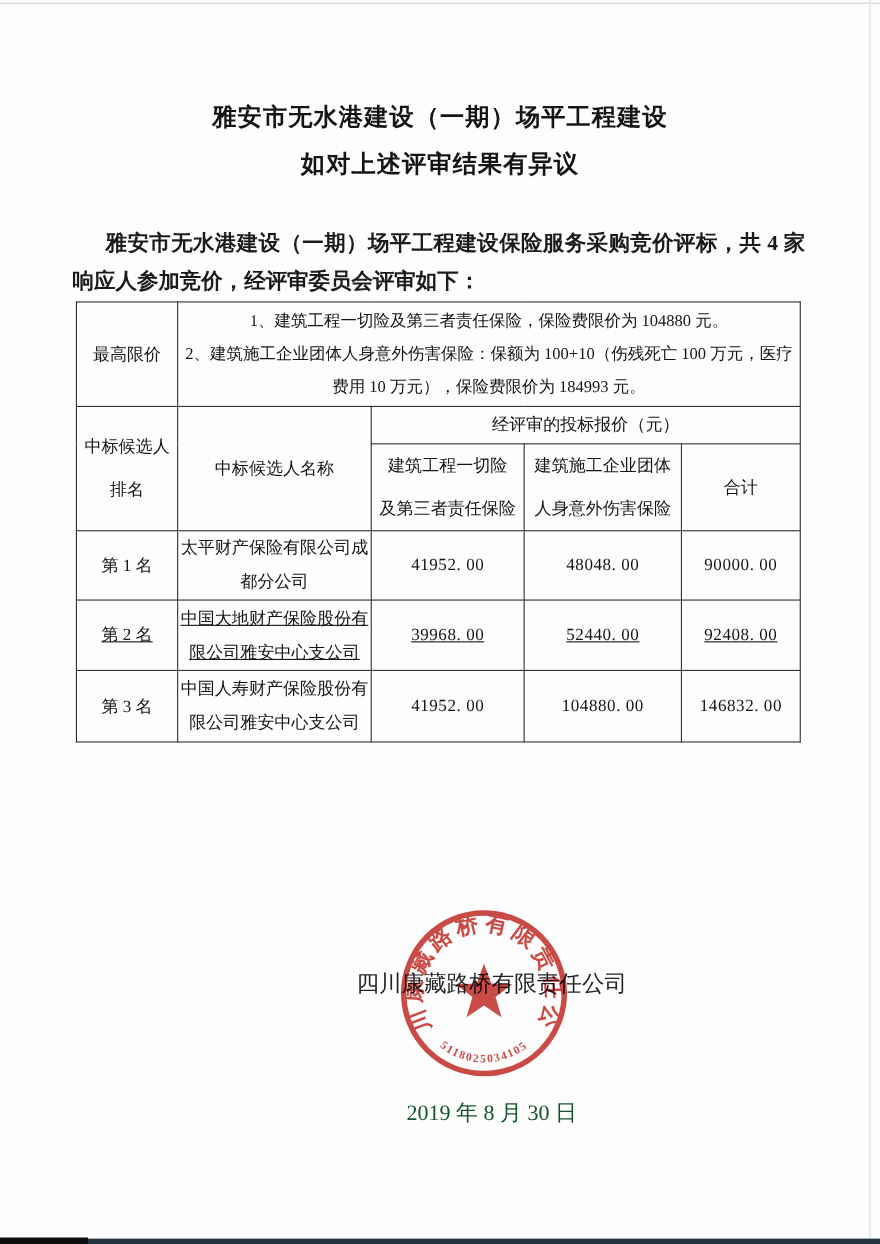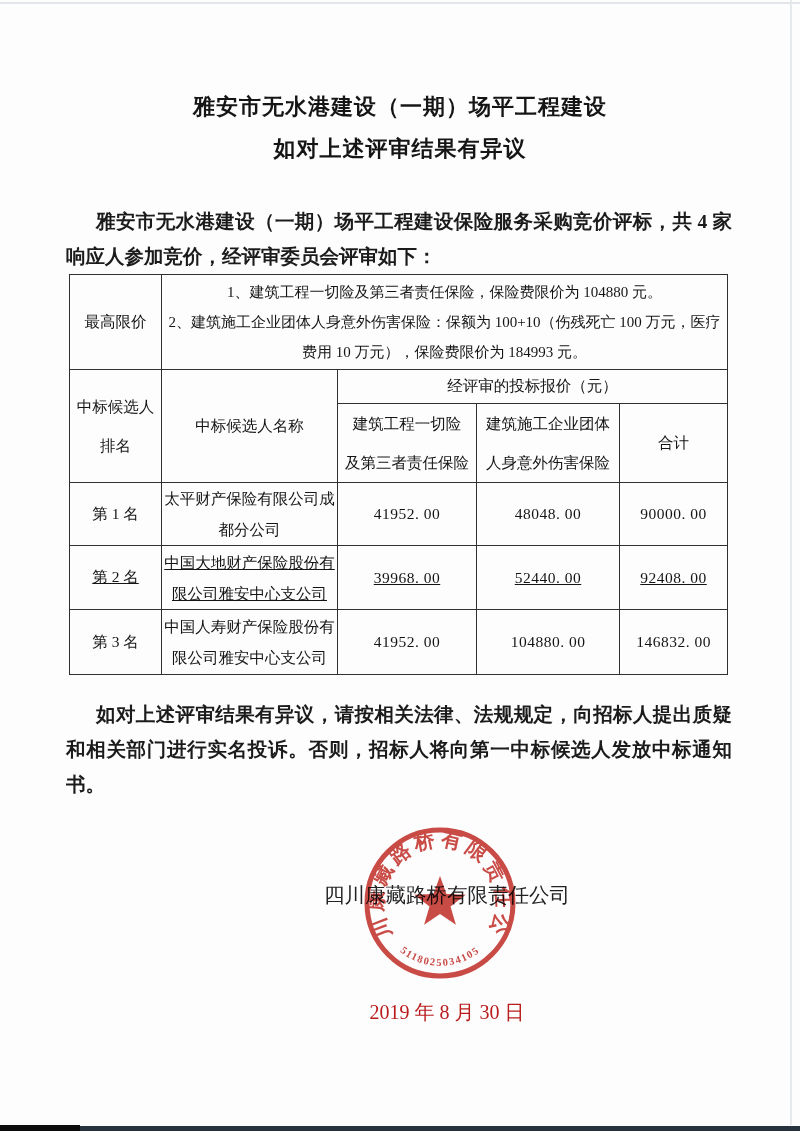--- a/index.html
+++ b/index.html
@@ -52,21 +52,21 @@
   .pre-line { white-space:pre-line; line-height:39px; }
   .cell-name { text-align:left; padding:4px 8px 4px 13px; line-height:31px;margin-left:14px; }
   .cell-num  { text-align:right; padding-right:13px; letter-spacing:0.5px; }
 
   .signature {
     position:absolute; top:875px; left:94px; right:0;
     text-align:center; font-size:20.5px; line-height:40px; color:#222;
   }
   .sig-date {
     position:absolute; top:999px; left:94px; right:0;
-    text-align:center; font-size:20px; line-height:26px; color:#b91c1c;
+    text-align:center; font-size:20px; line-height:26px; color:#14532d;
   }
 
   .seal {
     position:absolute; left:354px; top:817px; width:172px; height:172px;
     mix-blend-mode:multiply; opacity:0.9; pointer-events:none;
   }
   .seal text { font-family:"Liberation Serif","DejaVu Serif",serif; font-weight:bold; }
   .seal-ring-text   { font-size:20.5px; letter-spacing:4px; }
   .seal-serial-text { font-size:10.5px; letter-spacing:1.5px; }
 </style>
@@ -134,21 +134,20 @@
         <td>第 3 名</td>
         <td class="cell-name">中国人寿财产保险股份有限公司雅安中心支公司</td>
         <td class="cell-num">41952. 00</td>
         <td class="cell-num">104880. 00</td>
         <td class="cell-num">146832. 00</td>
       </tr>
     </tbody>
   </table>
 
   <div class="para notice">
-    <p>如对上述评审结果有异议，请按相关法律、法规规定，向招标人提出质疑和相关部门进行实名投诉。否则，招标人将向第一中标候选人发放中标通知书。</p>
   </div>
 
   <div class="signature">
     <div>四川康藏路桥有限责任公司</div>
   </div>
   <div class="sig-date">2019 年 8 月 30 日</div>
 
   <svg class="seal" viewBox="0 0 172 172" aria-hidden="true">
     <defs>
       <path id="ringTextPath" d="M 34.3,110.1 A 57,57 0 1 1 137.7,110.1" fill="none"></path>

